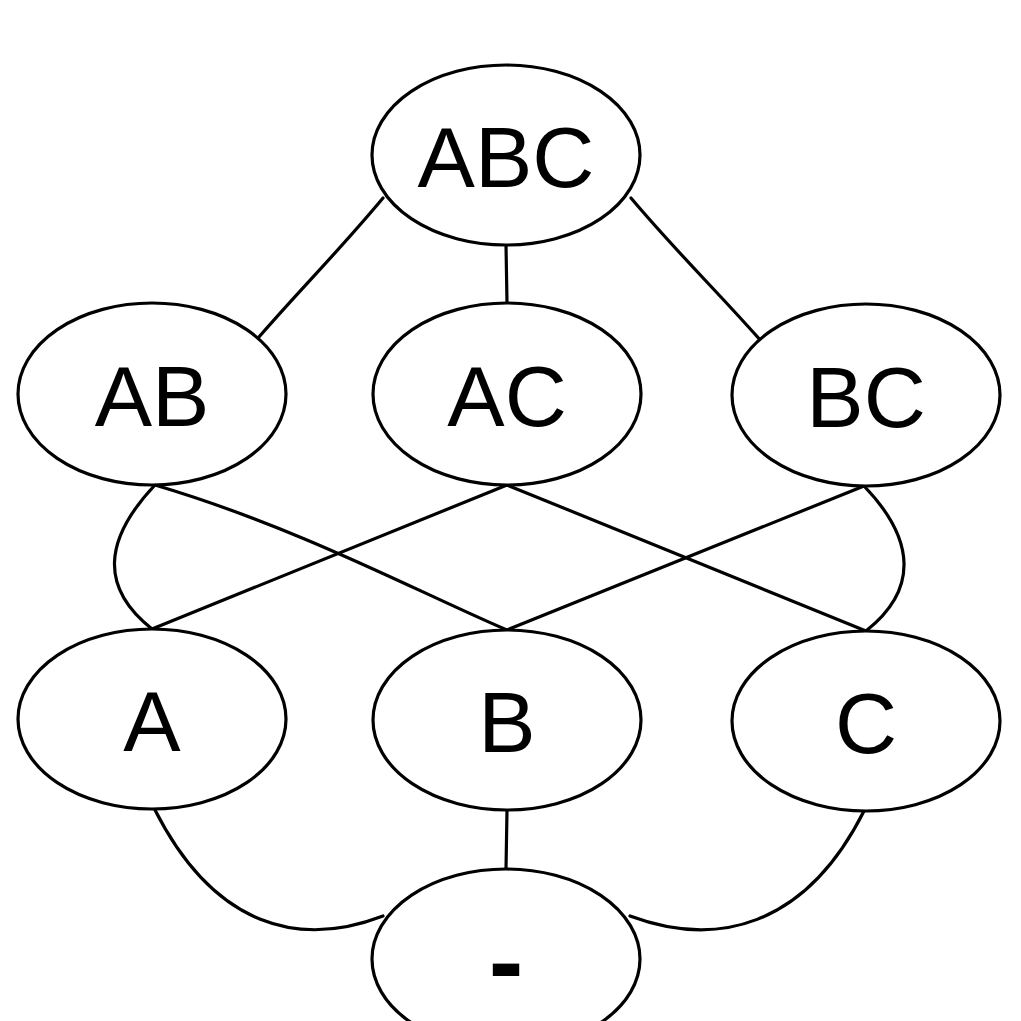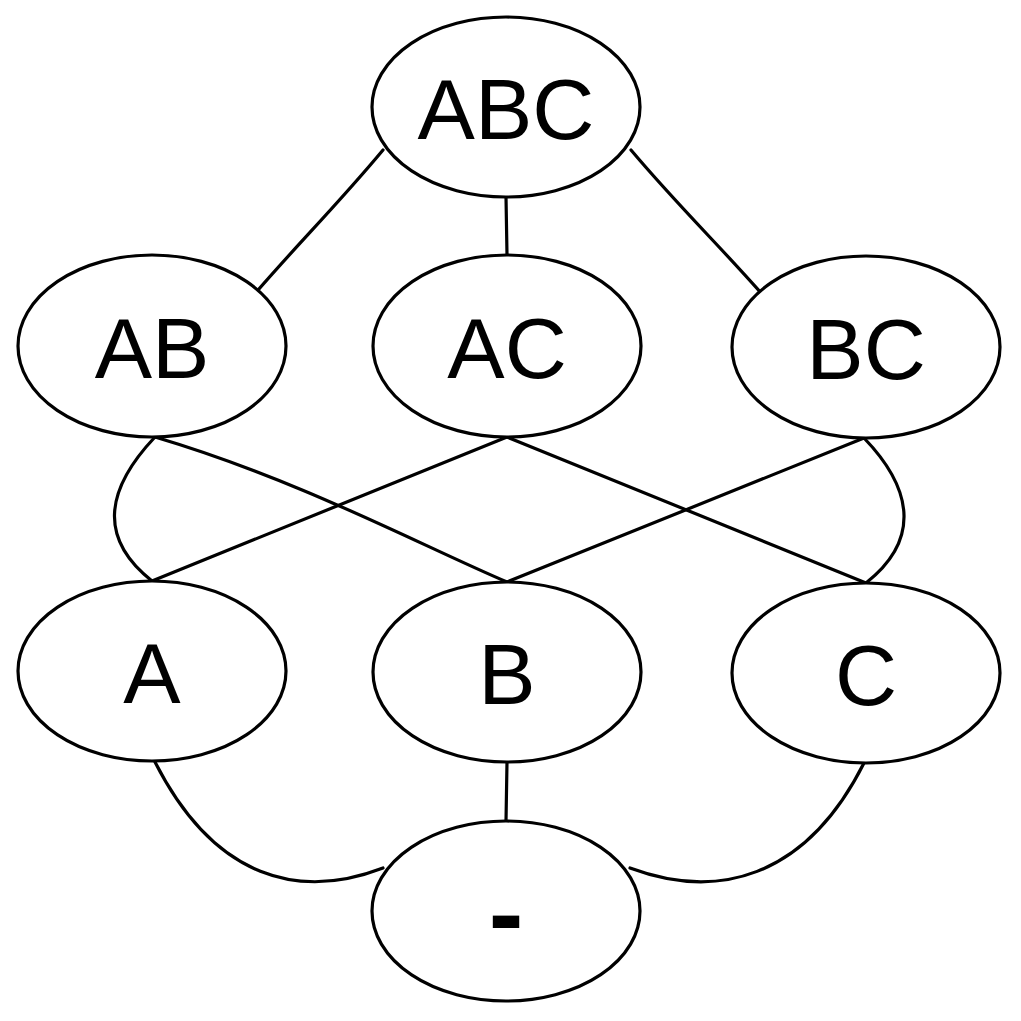--- a/index.html
+++ b/index.html
@@ -12,20 +12,21 @@
     width: 1021px;
     height: 1021px;
     overflow: hidden;
     font-family: "Liberation Sans", sans-serif;
   }
   #diagram-root {
     position: relative;
     width: 1021px;
     height: 943px;
     background: #ffffff;
+    margin-top: 48px;
   }
   svg#lattice-svg {
     position: absolute;
     top: 0;
     left: 0;
     width: 1021px;
     height: 1021px;
     display: block;
   }
   .edge-path {

